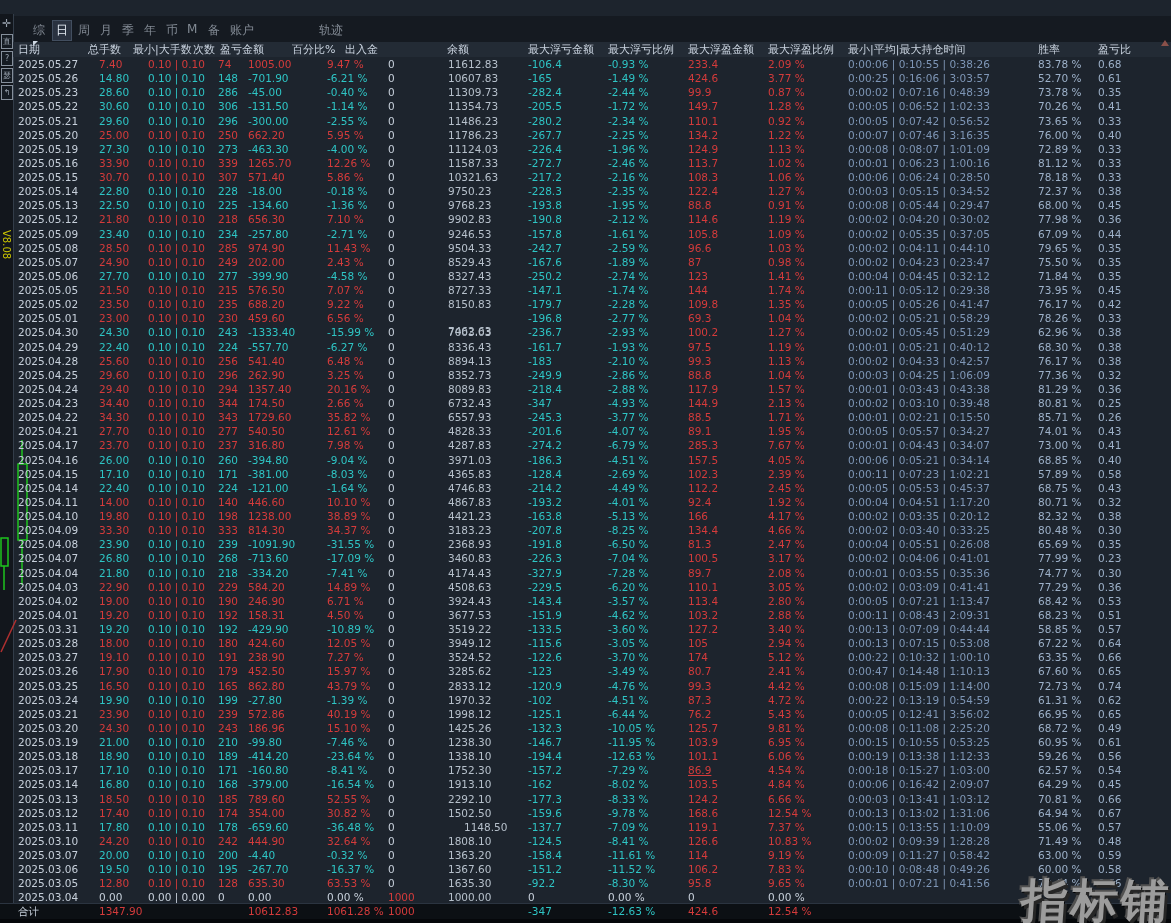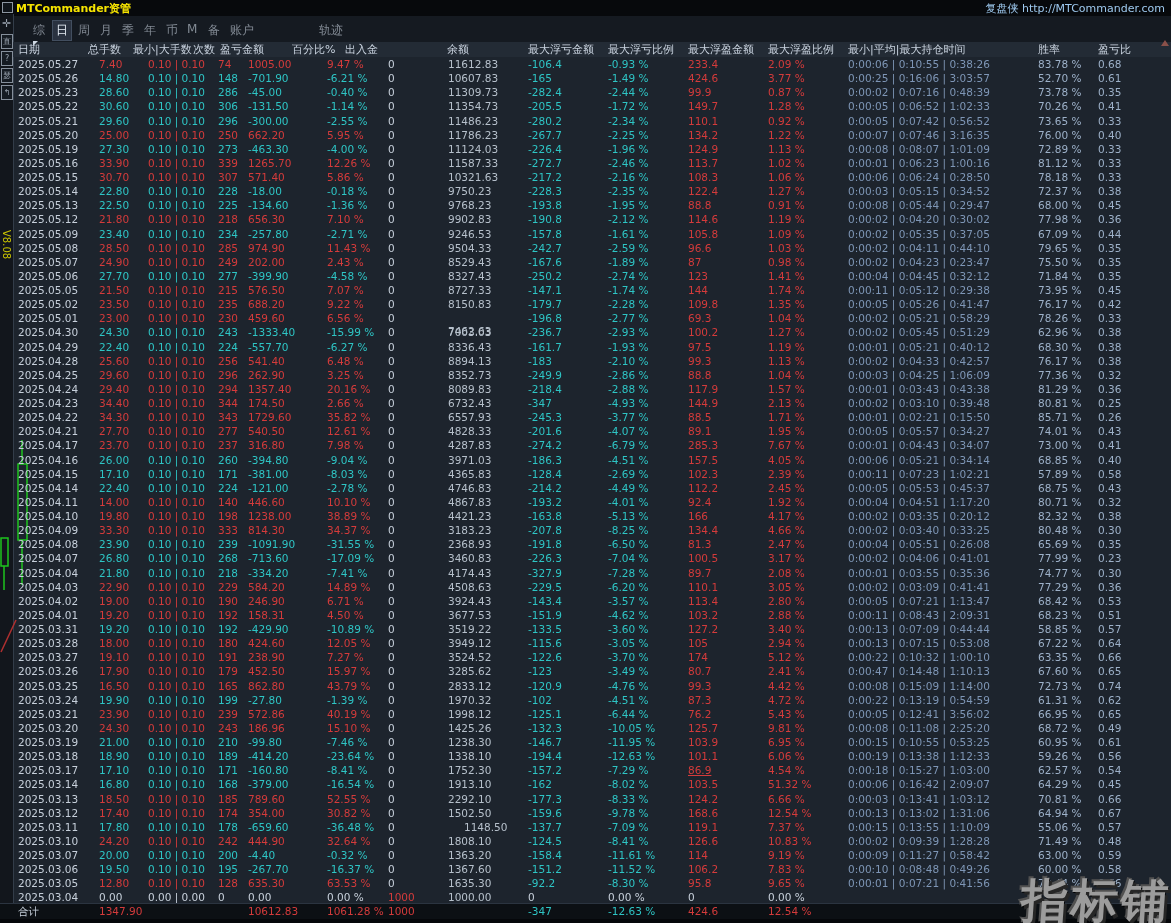--- a/index.html
+++ b/index.html
@@ -41,25 +41,20 @@
   
   .watermark{position:absolute;right:0px;bottom:-10px;z-index:6;font-size:47px;font-weight:900;
              color:#9c9c9c;letter-spacing:3px;transform:skewX(-4deg);
              text-shadow:3px 3px 0 #262626,-2px -2px 0 #515151,1px 1px 0 #000;pointer-events:none;}
 </style>
 </head>
 <body>
 
 <div class="app">
 
-  <div class="titlebar">
-    <div class="win-icon"></div>
-    <span class="title">MTCommander资管</span>
-    <span class="brand">复盘侠 http://MTCommander.com</span>
-  </div>
 
   <div class="menubar" id="menubar">
       <span class="menu-item" style="left: 17px;">综</span>
       <span class="menu-item sel" style="left: 39px;">日</span>
       <span class="menu-item" style="left: 62px;">周</span>
       <span class="menu-item" style="left: 84px;">月</span>
       <span class="menu-item" style="left: 106px;">季</span>
       <span class="menu-item" style="left: 128px;">年</span>
       <span class="menu-item" style="left: 150px;">币</span>
       <span class="menu-item" style="left: 171px;">M</span>
@@ -615,21 +610,21 @@
         <span class="cell" style="left: 835px; color: rgb(126, 150, 182);">0:00:11 | 0:07:23 | 1:02:21</span>
         <span class="cell" style="left: 1025px; color: rgb(157, 177, 201);">57.89 %</span>
         <span class="cell" style="left: 1085px; color: rgb(157, 177, 201);">0.58</span>
       </div>
       <div class="row">
         <span class="cell" style="left: 5px; color: rgb(199, 208, 219);">2025.04.14</span>
         <span class="cell" style="left: 86px; color: rgb(46, 197, 197);">22.40</span>
         <span class="cell" style="left: 135px; color: rgb(46, 197, 197);">0.10 | 0.10</span>
         <span class="cell" style="left: 205px; color: rgb(46, 197, 197);">224</span>
         <span class="cell" style="left: 235px; color: rgb(46, 197, 197);">-121.00</span>
-        <span class="cell" style="left: 314px; color: rgb(46, 197, 197);">-2.78 %</span>
+        <span class="cell" style="left: 314px; color: rgb(46, 197, 197);">-1.64 %</span>
         <span class="cell" style="left: 375px; color: rgb(199, 208, 219);">0</span>
         <span class="cell" style="left: 435px; color: rgb(182, 192, 203);">4746.83</span>
         <span class="cell" style="left: 515px; color: rgb(46, 197, 197);">-214.2</span>
         <span class="cell" style="left: 595px; color: rgb(46, 197, 197);">-4.49 %</span>
         <span class="cell" style="left: 675px; color: rgb(212, 59, 59);">112.2</span>
         <span class="cell" style="left: 755px; color: rgb(212, 59, 59);">2.45 %</span>
         <span class="cell" style="left: 835px; color: rgb(126, 150, 182);">0:00:05 | 0:05:53 | 0:45:37</span>
         <span class="cell" style="left: 1025px; color: rgb(157, 177, 201);">68.75 %</span>
         <span class="cell" style="left: 1085px; color: rgb(157, 177, 201);">0.43</span>
       </div>
@@ -978,21 +973,21 @@
         <span class="cell" style="left: 86px; color: rgb(46, 197, 197);">16.80</span>
         <span class="cell" style="left: 135px; color: rgb(46, 197, 197);">0.10 | 0.10</span>
         <span class="cell" style="left: 205px; color: rgb(46, 197, 197);">168</span>
         <span class="cell" style="left: 235px; color: rgb(46, 197, 197);">-379.00</span>
         <span class="cell" style="left: 314px; color: rgb(46, 197, 197);">-16.54 %</span>
         <span class="cell" style="left: 375px; color: rgb(199, 208, 219);">0</span>
         <span class="cell" style="left: 435px; color: rgb(182, 192, 203);">1913.10</span>
         <span class="cell" style="left: 515px; color: rgb(46, 197, 197);">-162</span>
         <span class="cell" style="left: 595px; color: rgb(46, 197, 197);">-8.02 %</span>
         <span class="cell" style="left: 675px; color: rgb(212, 59, 59);">103.5</span>
-        <span class="cell" style="left: 755px; color: rgb(212, 59, 59);">51.32 %</span>
+        <span class="cell" style="left: 755px; color: rgb(212, 59, 59);">4.84 %</span>
         <span class="cell" style="left: 835px; color: rgb(126, 150, 182);">0:00:06 | 0:16:42 | 2:09:07</span>
         <span class="cell" style="left: 1025px; color: rgb(157, 177, 201);">64.29 %</span>
         <span class="cell" style="left: 1085px; color: rgb(157, 177, 201);">0.45</span>
       </div>
       <div class="row">
         <span class="cell" style="left: 5px; color: rgb(199, 208, 219);">2025.03.13</span>
         <span class="cell" style="left: 86px; color: rgb(212, 59, 59);">18.50</span>
         <span class="cell" style="left: 135px; color: rgb(212, 59, 59);">0.10 | 0.10</span>
         <span class="cell" style="left: 205px; color: rgb(212, 59, 59);">185</span>
         <span class="cell" style="left: 235px; color: rgb(212, 59, 59);">789.60</span>

